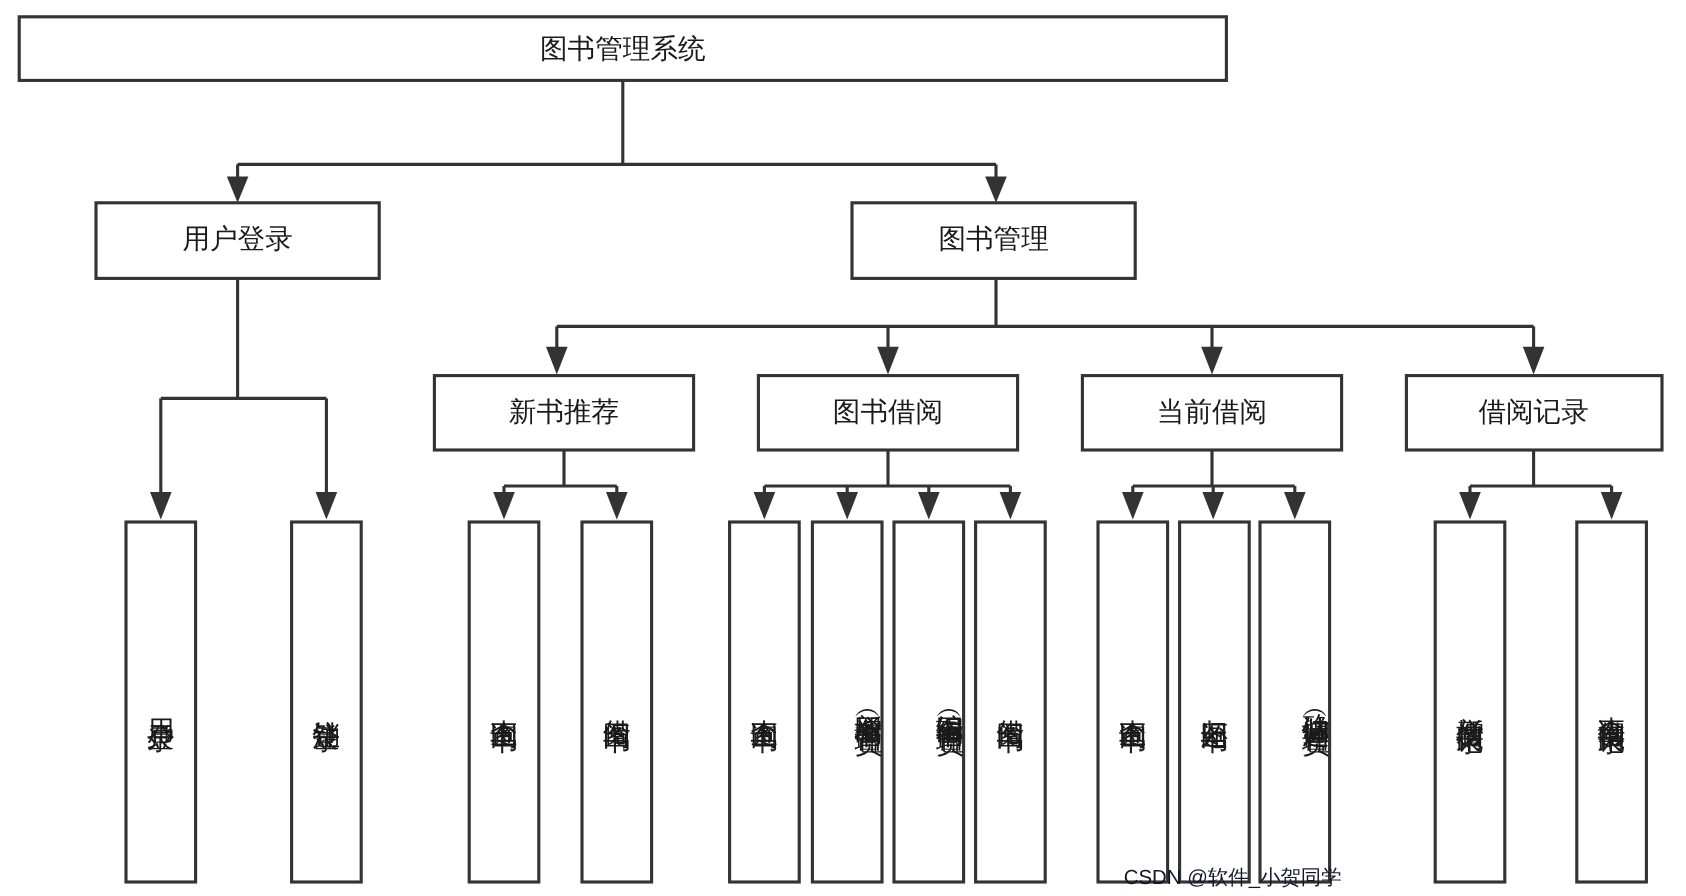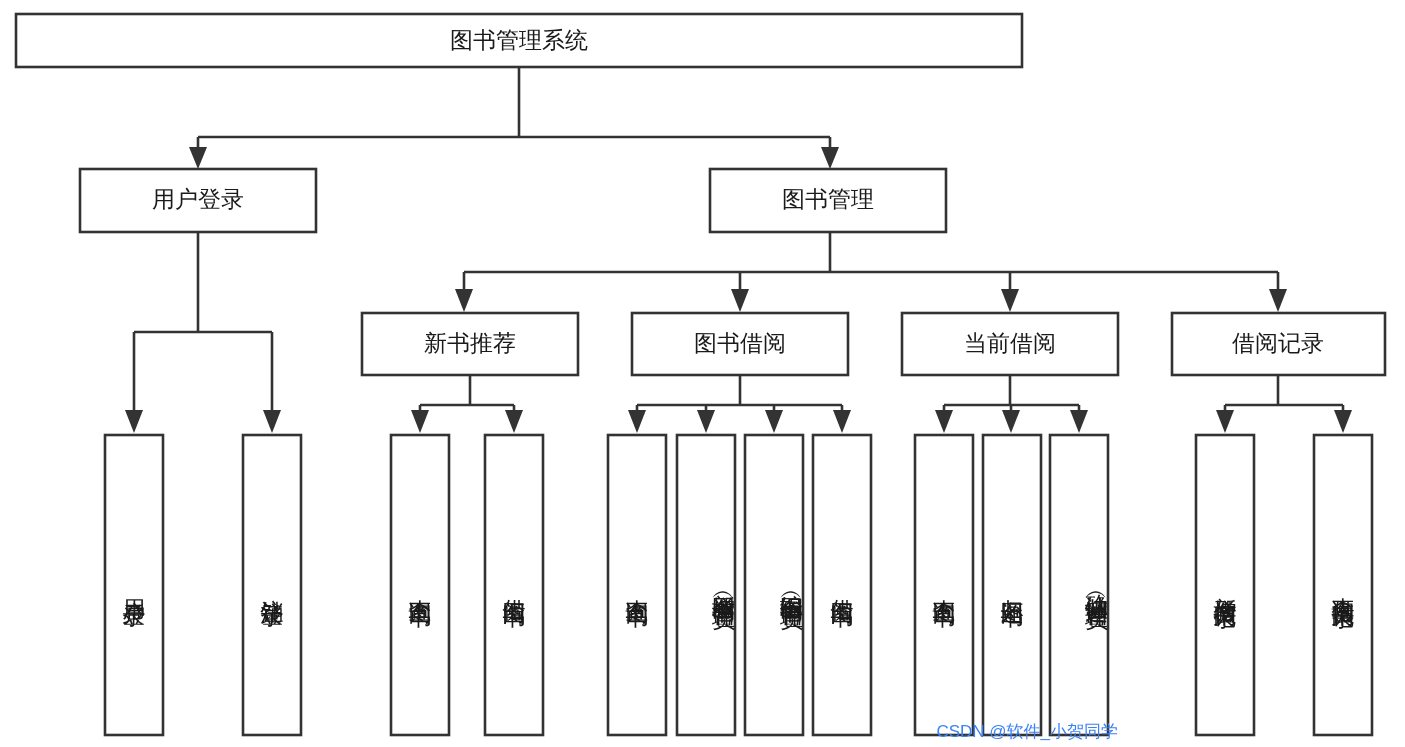--- a/index.html
+++ b/index.html
@@ -61,21 +61,21 @@
     align-items: center;
     justify-content: center;
     pointer-events: none;
   }
   .watermark {
     position: absolute;
     right: 8px;
     bottom: 4px;
     font-family: "Liberation Sans", "DejaVu Sans", sans-serif;
     font-size: 17px;
-    color: #3b82f6;
+    color: #0f172a;
     white-space: nowrap;
   }
 </style>
 </head>
 <body>
 
 <div id="diagram-root">
 
   <svg class="diagram-canvas" viewBox="0 0 1405 747">
 

